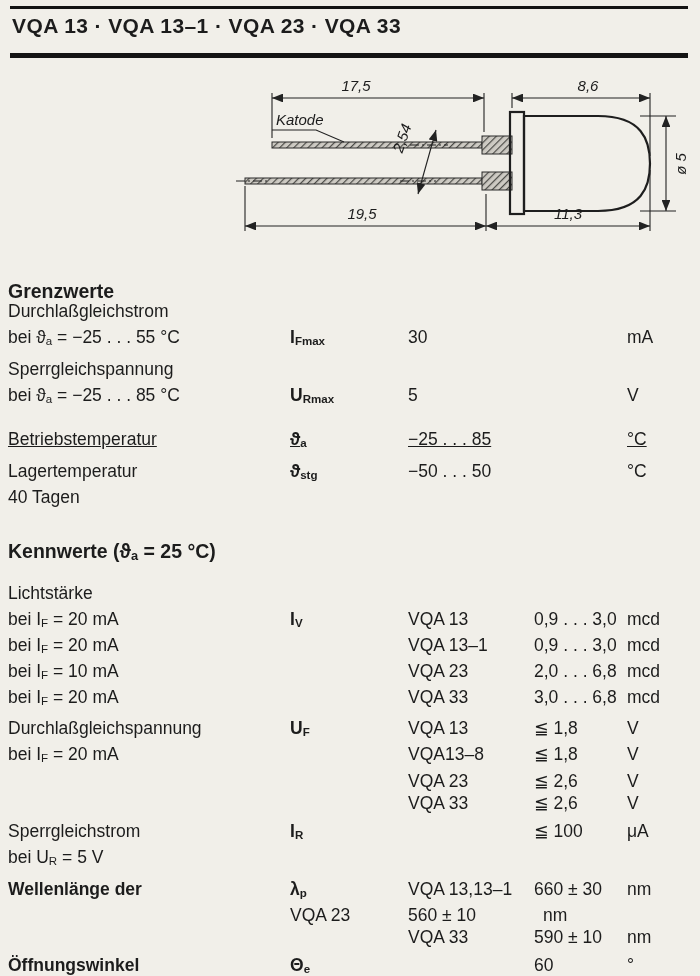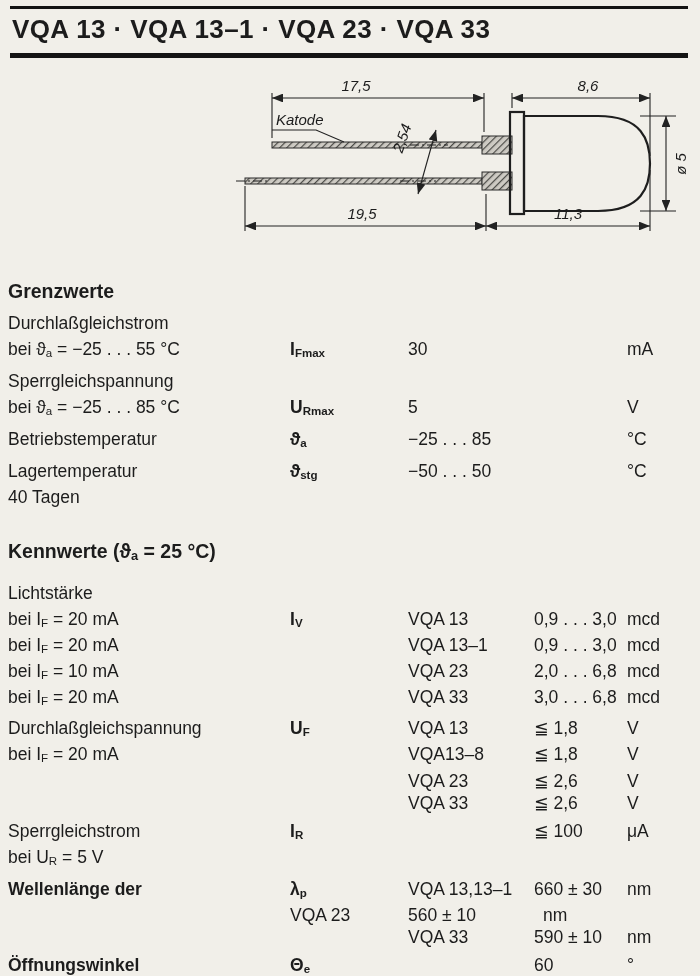--- a/index.html
+++ b/index.html
@@ -7,37 +7,37 @@
   body { background: #e8e6e1; font-family: "Liberation Sans", "DejaVu Sans", sans-serif; }
   .page {
     position: relative; width: 700px; height: 976px;
     background: #f1efe9; color: #1c1c1c; overflow: hidden;
   }
   .rule { position: absolute; background: #141414; }
   .rule-top   { left: 10px; top: 6px;  width: 678px; height: 3px; }
   .rule-title { left: 10px; top: 53px; width: 678px; height: 5px; }
   .title {
     position: absolute; left: 12px; top: 14px;
-    font-size: 26px; font-weight: bold; letter-spacing: 0.4px;
+    font-size: 21px; font-weight: bold; letter-spacing: 0.4px;
   }
   .sec-head { position: absolute; left: 8px; font-size: 19.5px; font-weight: bold; }
   .g-head { top: 280px; }
   .k-head { top: 540px; }
   .tbl { position: absolute; left: 8px; width: 676px; font-size: 17.5px; }
-  .g-tbl { top: 312px; }
+  .g-tbl { top: 300px; }
   .k-tbl { top: 582px; }
   .row { display: grid; line-height: 22px; white-space: nowrap; }
   .row-k { grid-template-columns: 282px 118px 126px 84px 60px; }
   .row-g { grid-template-columns: 282px 118px 210px 60px; }
   .cs { font-weight: bold; }
   .cn { text-align: left; }
   .cu { padding-left: 9px; }
   .sub { font-size: 0.66em; vertical-align: -0.18em; }
   .bold { font-weight: bold; }
-  .mt5 { margin-top: 5px; } .mt6 { margin-top: 6px; } .mt18 { margin-top: 6px; }
+  .mt5 { margin-top: 5px; } .mt6 { margin-top: 6px; } .mt18 { margin-top: 18px; text-decoration: underline; }
   .drawing { position: absolute; left: 0; top: 66px; }
   .dline  { stroke: #222222; stroke-width: 1.1; fill: none; }
   .thick  { stroke: #1e1e1e; stroke-width: 2.2; fill: none; }
   .thin   { stroke: #2b2b2b; stroke-width: 1; }
   .cline  { stroke: #222222; stroke-width: 1; stroke-dasharray: 9 3 2 3; fill: none; }
   .dt {
     font-family: "Liberation Sans", "DejaVu Sans", sans-serif;
     font-style: italic; font-size: 15px; fill: #1c1c1c;
   }
 </style>

